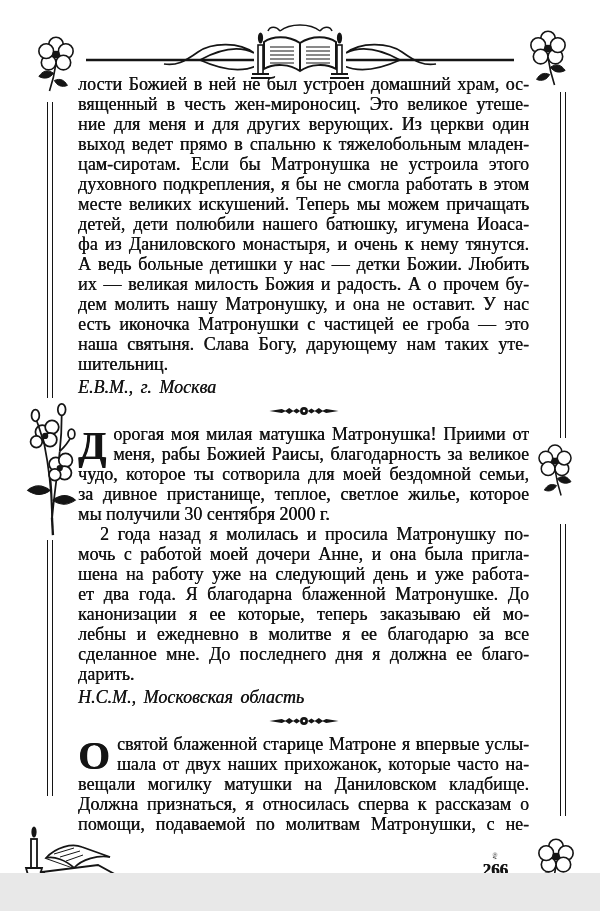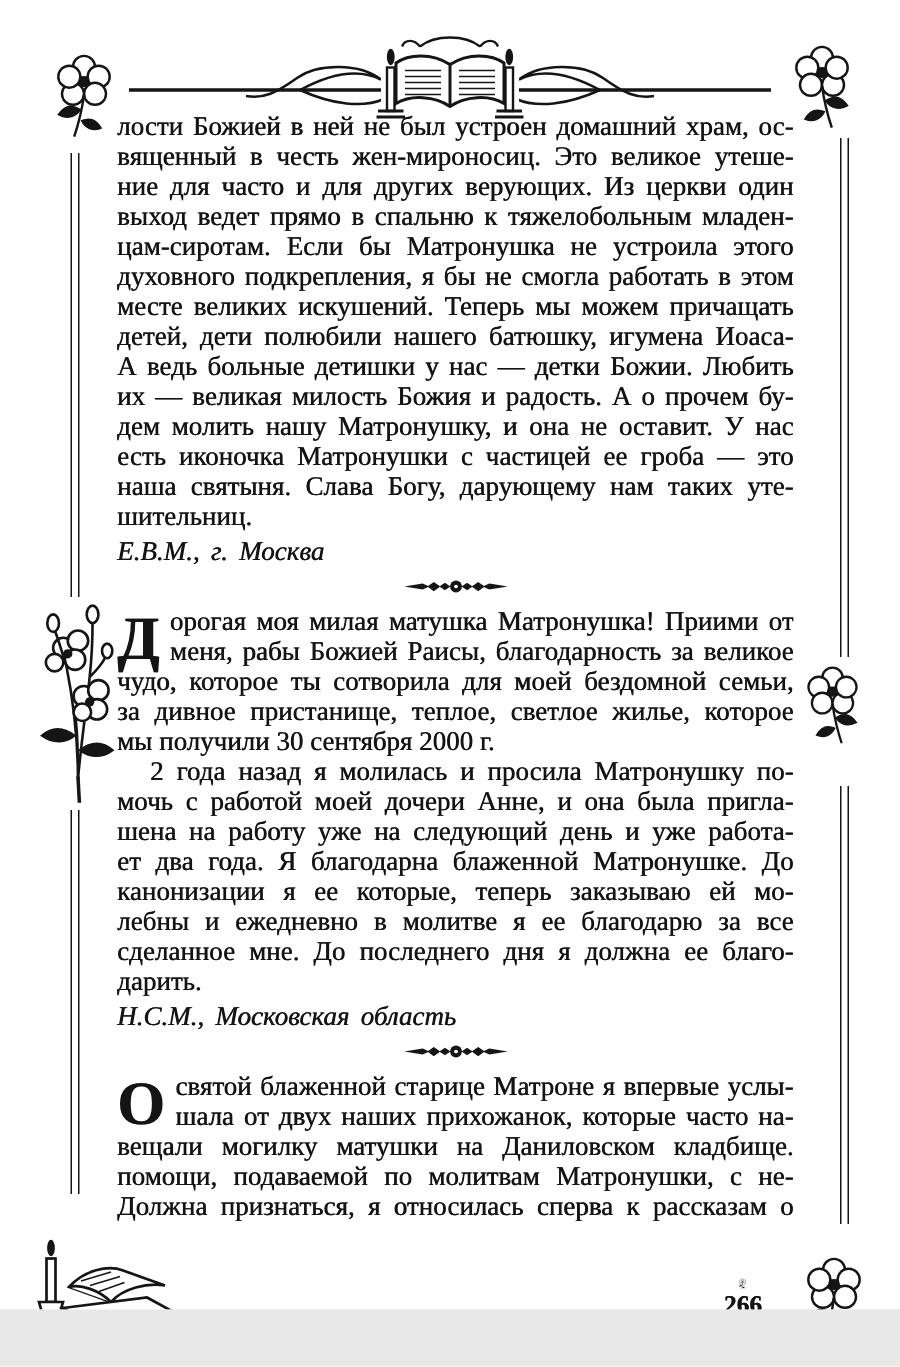--- a/index.html
+++ b/index.html
@@ -145,26 +145,27 @@
   <svg class="abs mirror" style="left:532px;top:442px;" width="46" height="58" viewBox="0 0 60 76">
       <use href="#sym-flower"></use>
     </svg>
 
   <div class="textblock">
 
     <div class="section">
       <div>
           <div class="line">лости Божией в ней не был устроен домашний храм, ос-</div>
           <div class="line">вященный в честь жен-мироносиц. Это великое утеше-</div>
-          <div class="line">ние для часто и для других верующих. Из церкви один</div>
+          <div class="line">ние для меня и для других верующих. Из церкви один</div>
           <div class="line">выход ведет прямо в спальню к тяжелобольным младен-</div>
           <div class="line">цам-сиротам. Если бы Матронушка не устроила этого</div>
           <div class="line">духовного подкрепления, я бы не смогла работать в этом</div>
           <div class="line">месте великих искушений. Теперь мы можем причащать</div>
           <div class="line">детей, дети полюбили нашего батюшку, игумена Иоаса-</div>
+          <div class="line">фа из Даниловского монастыря, и очень к нему тянутся.</div>
           <div class="line">А ведь больные детишки у нас — детки Божии. Любить</div>
           <div class="line">их — великая милость Божия и радость. А о прочем бу-</div>
           <div class="line">дем молить нашу Матронушку, и она не оставит. У нас</div>
           <div class="line">есть иконочка Матронушки с частицей ее гроба — это</div>
           <div class="line">наша святыня. Слава Богу, дарующему нам таких уте-</div>
           <div class="line end">шительниц.</div>
         </div>
       <div class="sig">Е.В.М., г. Москва</div>
     </div>
 
@@ -203,22 +204,22 @@
           <use href="#sym-sep"></use>
         </svg>
     </div>
 
     <div class="section">
       <span class="dropcap">О</span>
       <div>
           <div class="line">святой блаженной старице Матроне я впервые услы-</div>
           <div class="line">шала от двух наших прихожанок, которые часто на-</div>
           <div class="line">вещали могилку матушки на Даниловском кладбище.</div>
+          <div class="line">Должна признаться, я относилась сперва к рассказам о</div>
           <div class="line">помощи, подаваемой по молитвам Матронушки, с не-</div>
-          <div class="line">Должна признаться, я относилась сперва к рассказам о</div>
         </div>
     </div>
 
   </div>
 
   <svg class="abs" style="left:12px;top:824px;" width="118" height="80" viewBox="0 0 118 80">
       <use href="#sym-books"></use>
     </svg>
   <svg class="abs" style="left:530px;top:836px;" width="52" height="62" viewBox="0 0 60 76">
       <use href="#sym-flower"></use>

